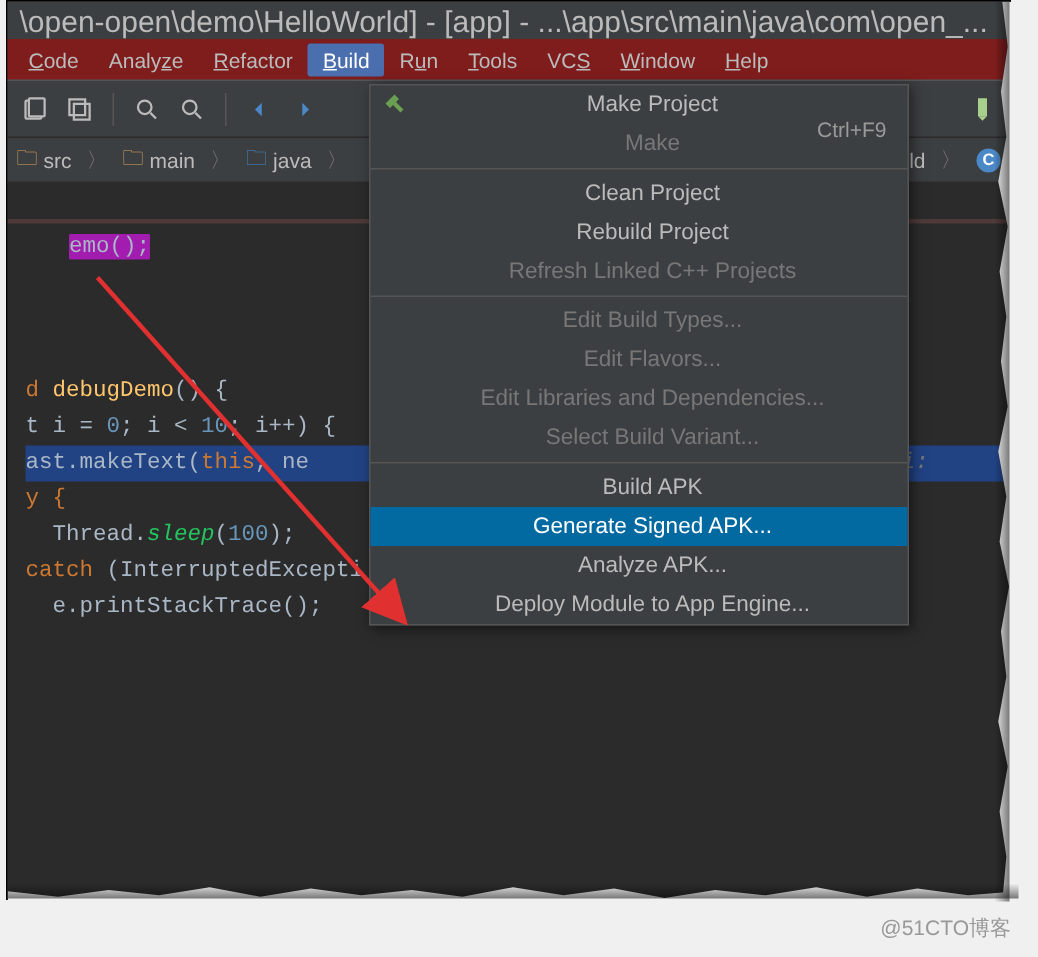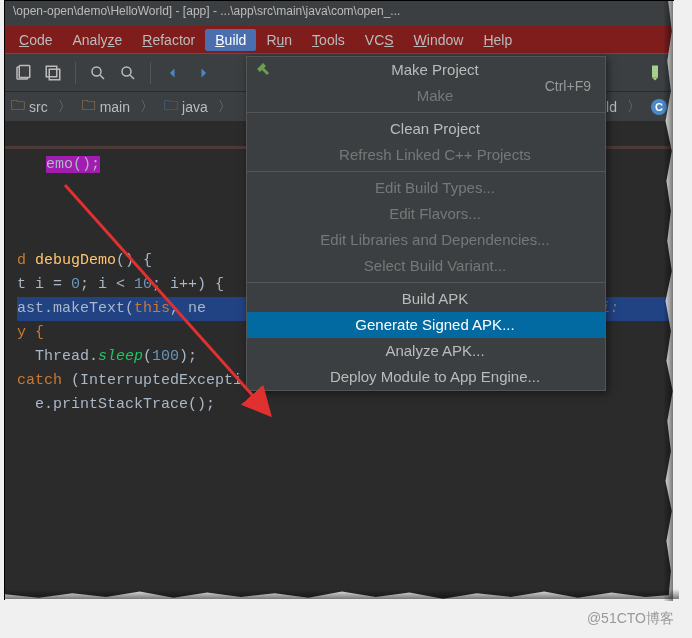--- a/index.html
+++ b/index.html
@@ -22,21 +22,21 @@
     display: flex;
     flex-direction: column;
     border: 1px solid #000;
   }
   
   .titlebar {
     background: #3c3f41;
     color: #bbbbbb;
     height: 25px;
     padding: 3px 8px;
-    font-size: 12px;
+    font-size: 20px;
     white-space: nowrap;
     overflow: hidden;
   }
   
   .menubar {
     background: #7f1d1d;
     height: 28px;
     display: flex;
     align-items: center;
     padding: 0 4px;
@@ -334,20 +334,23 @@
     <span>Make Project</span>
     <span class="acc">Ctrl+F9</span>
   </div>
   <div class="dd-item disabled">
       <span>Make</span>
     </div>
   <div class="dd-sep"></div>
   <div class="dd-item">
       <span>Clean Project</span>
     </div>
+  <div class="dd-item">
+      <span>Rebuild Project</span>
+    </div>
   <div class="dd-item disabled">
       <span>Refresh Linked C++ Projects</span>
     </div>
   <div class="dd-sep"></div>
   <div class="dd-item disabled">
       <span>Edit Build Types...</span>
     </div>
   <div class="dd-item disabled">
       <span>Edit Flavors...</span>
     </div>

